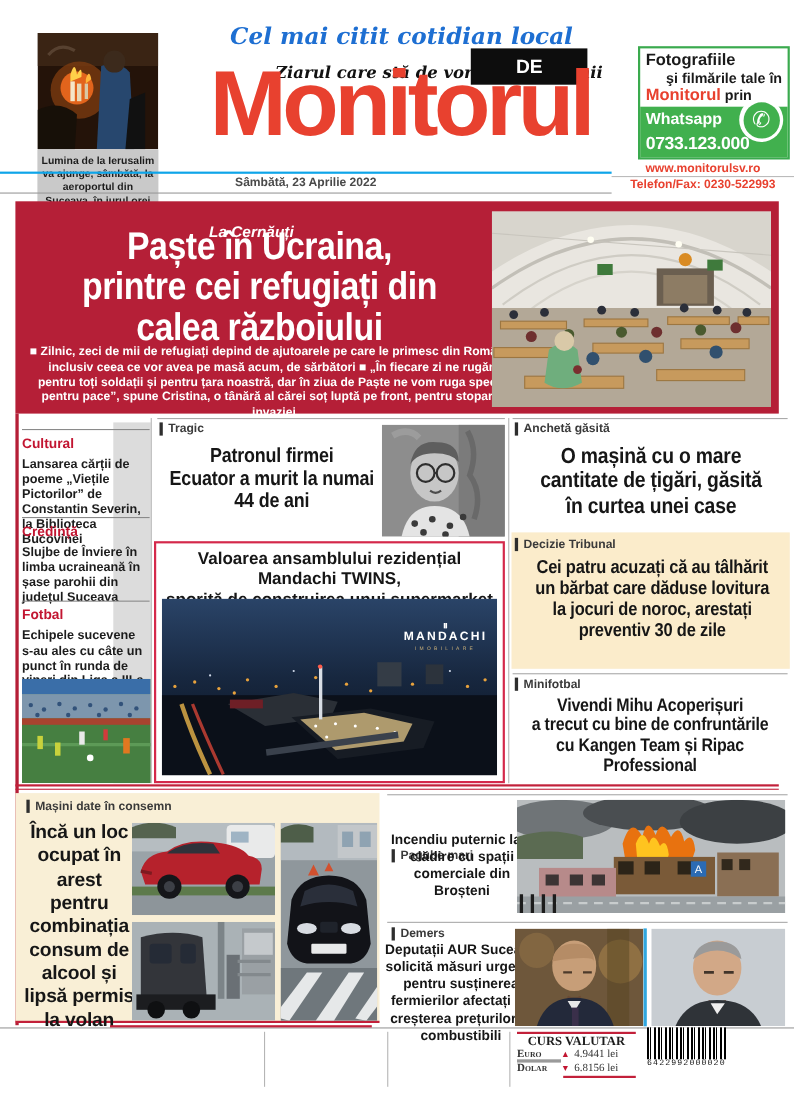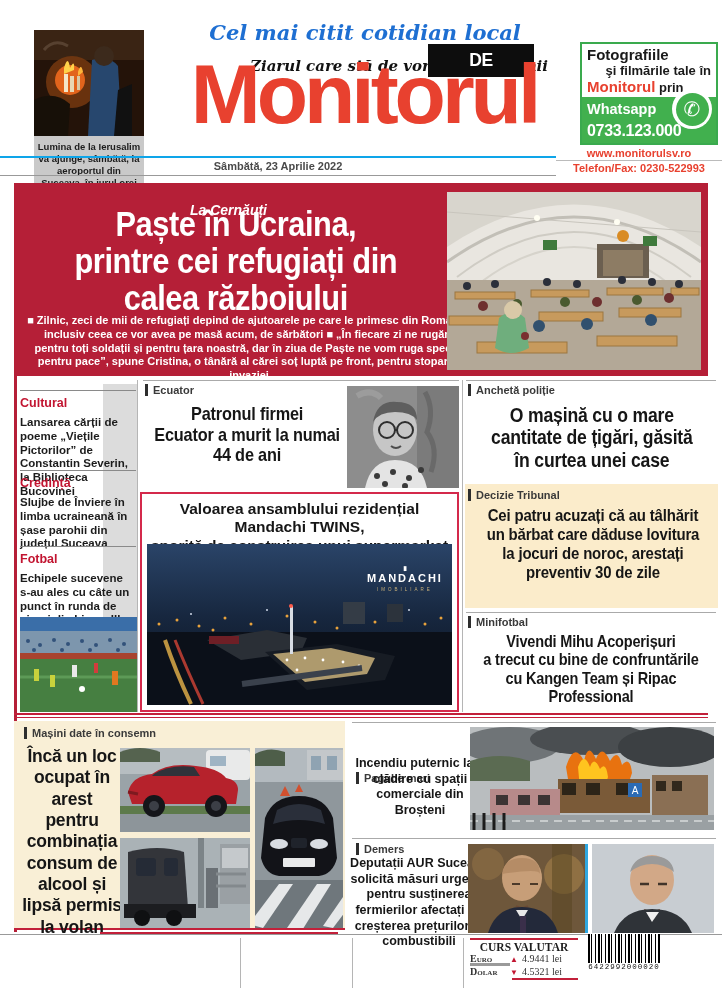--- a/index.html
+++ b/index.html
@@ -279,21 +279,21 @@
       <rect x="52" y="48" width="5" height="12" fill="#e9e9e9"></rect>
       <rect x="14" y="52" width="5" height="12" fill="#c8d23c"></rect>
       <rect x="30" y="58" width="5" height="12" fill="#c8d23c"></rect>
       <rect x="92" y="54" width="6" height="14" fill="#e07820"></rect>
       <rect x="74" y="46" width="4" height="10" fill="#d23c3c"></rect>
       <circle cx="62" cy="72" r="3" fill="#fff"></circle>
     </svg>
   </div>
 
   <div class="abs hline" style="left:143px;top:380px;width:316px;"></div>
-  <div class="abs kicker" style="left:145px;top:384px;">Ecuator</div>
+  <div class="abs kicker" style="left:145px;top:384px;">Tragic</div>
   <div class="abs hl pre cx tragic-hl">Patronul firmei
 Ecuator a murit la numai
 44 de ani</div>
   <div class="abs tragic-photo">
     <svg width="112" height="102" viewBox="0 0 112 102">
       <rect width="112" height="102" fill="#8d8d8d"></rect>
       <rect x="70" y="0" width="42" height="102" fill="#7b7b7b"></rect>
       <path d="M78 6 q10 18 2 40 q12 16 4 40" stroke="#696969" stroke-width="5" fill="none"></path>
       <path d="M10 10 q14 -8 24 2" stroke="#9c9c9c" stroke-width="6" fill="none"></path>
       <ellipse cx="48" cy="44" rx="22" ry="26" fill="#c6c6c6"></ellipse>
@@ -371,21 +371,21 @@
         <path d="M28 96 q12 30 28 64" stroke="#d34436" stroke-width="3" fill="none" opacity=".8"></path>
         <path d="M95 140 l120 -16" stroke="#3a414c" stroke-width="6"></path>
         <text x="258" y="26" font-family="Liberation Sans,sans-serif" font-size="4" fill="#fff" text-anchor="middle">▐▌</text>
         <text x="258" y="38" font-family="Liberation Sans,sans-serif" font-size="11" font-weight="bold" fill="#fff" text-anchor="middle" letter-spacing="2">MANDACHI</text>
         <text x="258" y="47" font-family="Liberation Sans,sans-serif" font-size="4.5" fill="#c9b07a" text-anchor="middle" letter-spacing="3">IMOBILIARE</text>
       </svg>
     </div>
   </div>
 
   <div class="abs hline" style="left:466px;top:380px;width:250px;"></div>
-  <div class="abs kicker" style="left:468px;top:384px;">Anchetă poliție</div>
+  <div class="abs kicker" style="left:468px;top:384px;">Anchetă găsită</div>
   <div class="abs hl pre cx ancheta-hl">O mașină cu o mare
 cantitate de țigări, găsită
 în curtea unei case</div>
 
   <div class="abs decizie-box"></div>
   <div class="abs kicker" style="left:468px;top:489px;">Decizie Tribunal</div>
   <div class="abs hl pre cx decizie-hl">Cei patru acuzați că au tâlhărit
 un bărbat care dăduse lovitura
 la jocuri de noroc, arestați
 preventiv 30 de zile</div>
@@ -533,21 +533,21 @@
   <div class="abs footer-gray"></div>
   <div class="abs footer-red"></div>
   <div class="abs vline" style="left:240px;top:938px;height:50px;"></div>
   <div class="abs vline" style="left:352px;top:938px;height:50px;"></div>
   <div class="abs vline" style="left:463px;top:938px;height:50px;"></div>
 
 
   <div class="abs curs">
     <div class="curs-title">CURS VALUTAR</div>
     <div class="curs-row"><span class="curs-cur">Euro</span><span class="curs-arrow">▲</span><span>4.9441 lei</span></div>
-    <div class="curs-row"><span class="curs-cur">Dolar</span><span class="curs-arrow">▼</span><span>4.5321 lei</span></div>
+    <div class="curs-row"><span class="curs-cur">Dolar</span><span class="curs-arrow">▼</span><span>6.8156 lei</span></div>
     <div class="curs-underline"></div>
     <div class="curs-grayline"></div>
   </div>
 
   <div class="abs barcode">
     <div class="barcode-bars"></div>
     <div class="barcode-num">6422992000020</div>
   </div>
 
 </div>

